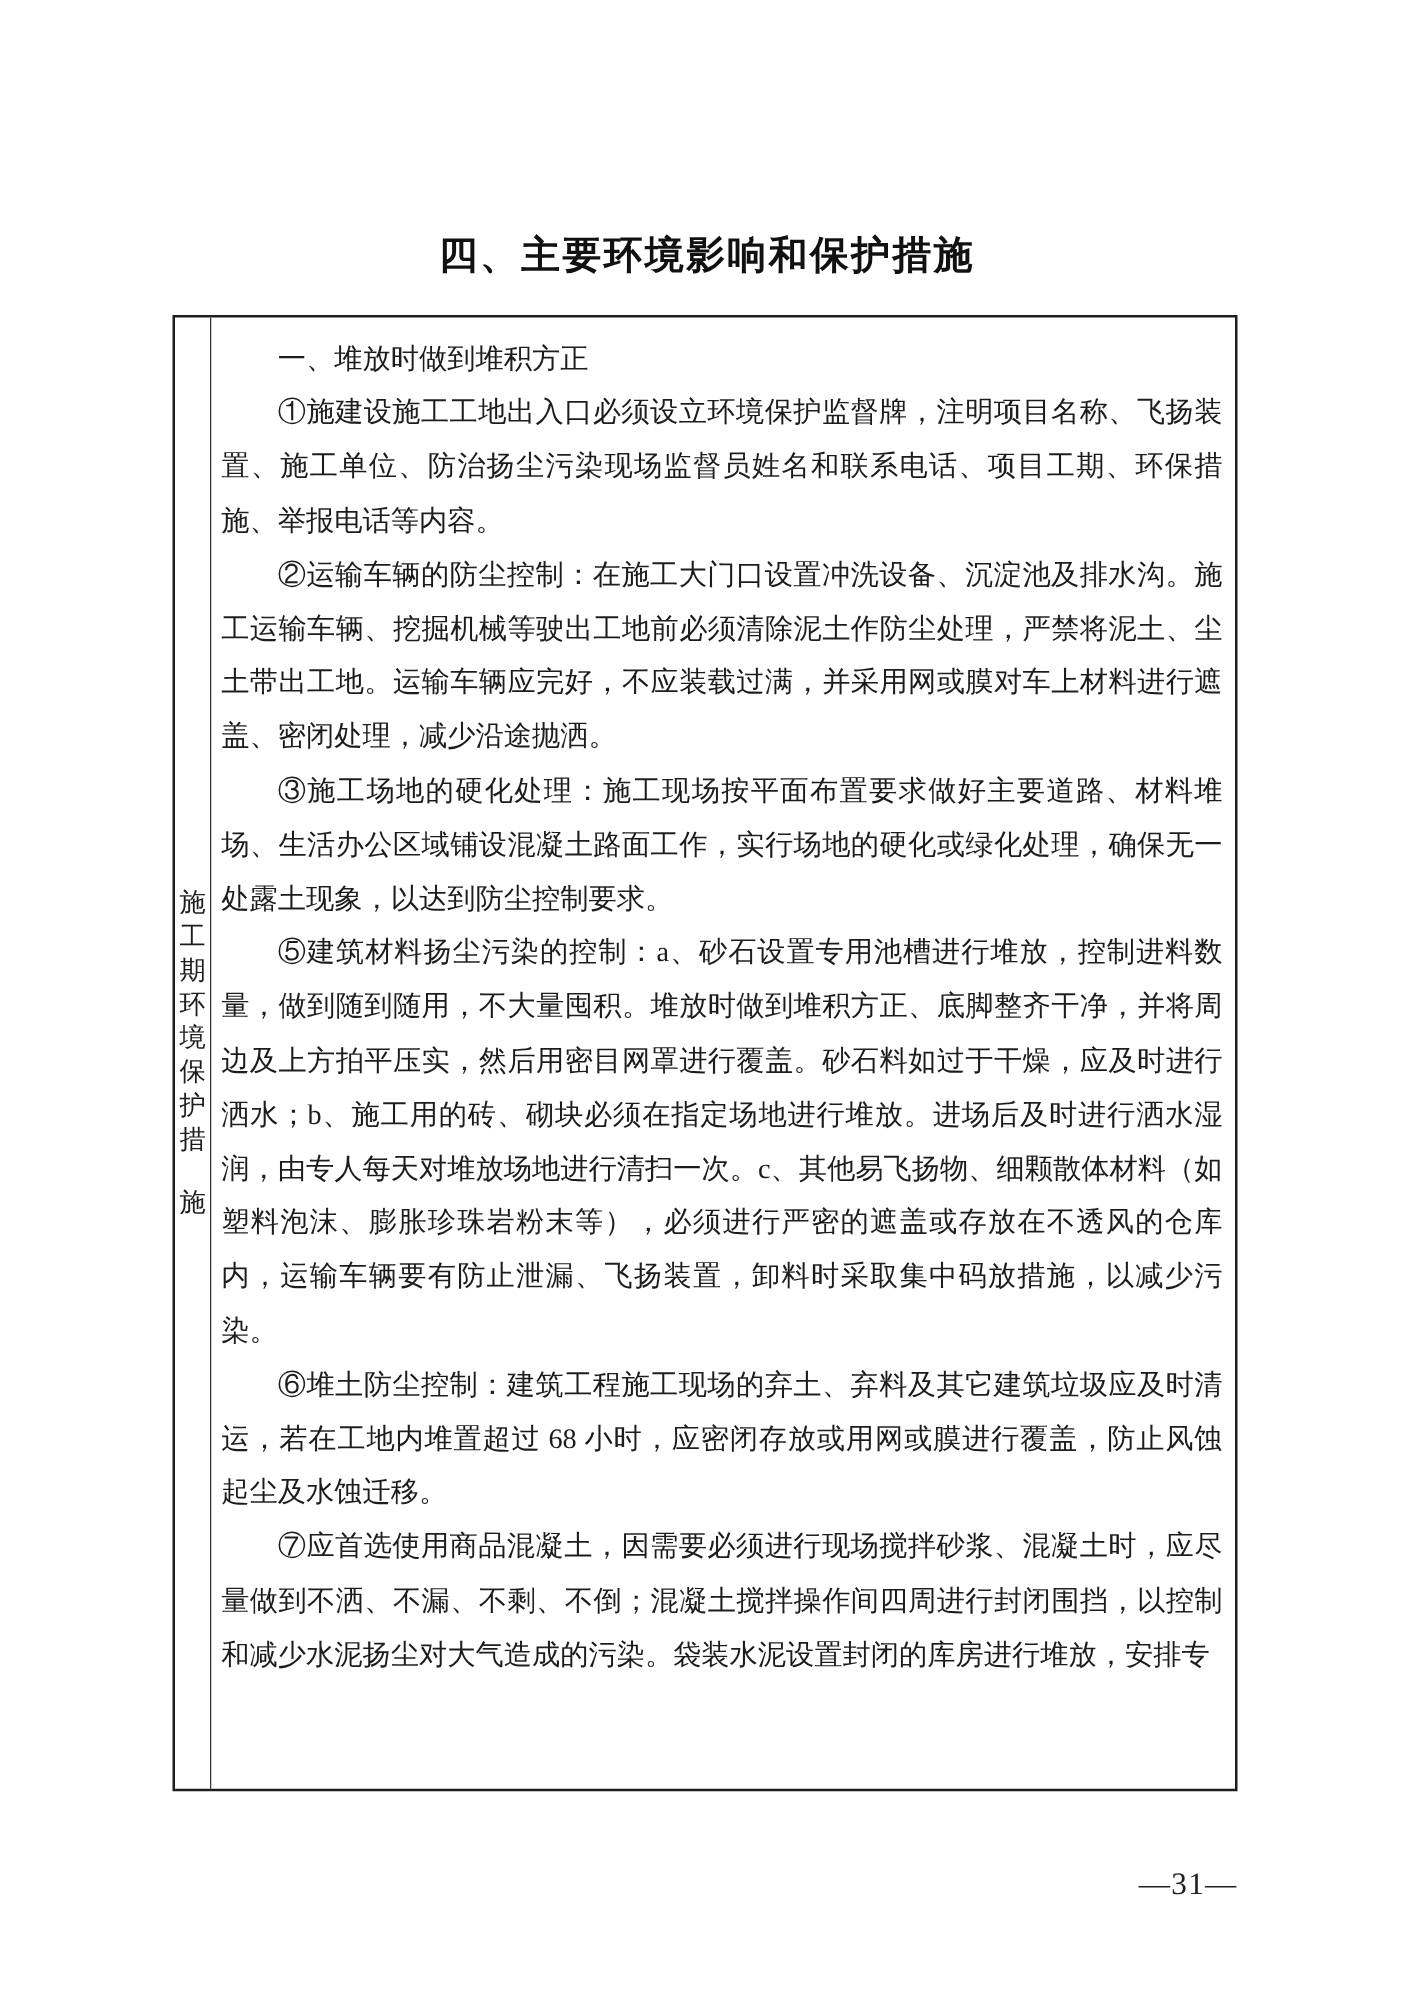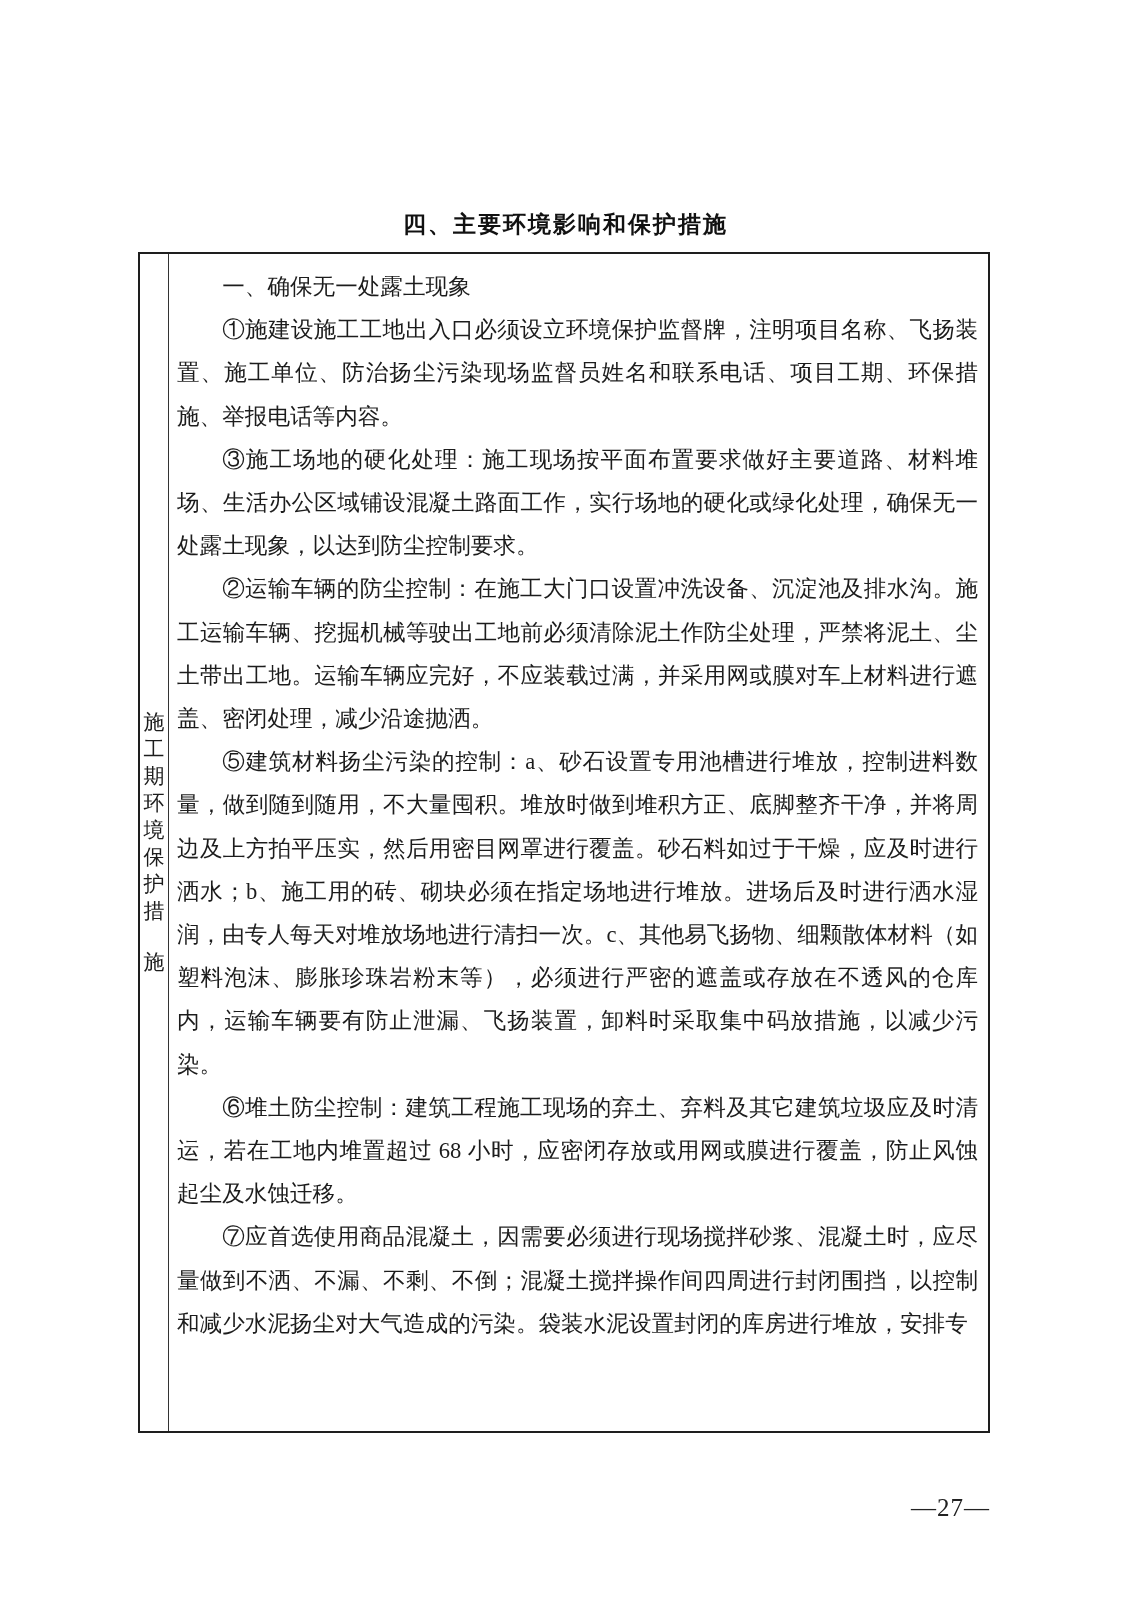--- a/index.html
+++ b/index.html
@@ -16,24 +16,23 @@
     color: #1c1c1c;
   }
   .doc-title {
     position: absolute;
     top: 183px;
     left: 0;
     width: 100%;
     text-align: center;
     font-family: "Liberation Sans", sans-serif;
     font-weight: bold;
-    font-size: 23px;
+    font-size: 31px;
     letter-spacing: 2px;
     color: #111111;
-    margin-top: 26px;
   }
   .main-table {
     position: absolute;
     left: 138px;
     top: 252px;
     width: 852px;
     height: 1181px;
     border: 2px solid #1e1e1e;
     box-sizing: border-box;
     display: flex;
@@ -99,23 +98,23 @@
     <span class="hdr-char">期</span>
     <span class="hdr-char">环</span>
     <span class="hdr-char">境</span>
     <span class="hdr-char">保</span>
     <span class="hdr-char">护</span>
     <span class="hdr-char">措</span>
     <span class="hdr-char gap-before">施</span>
   </div>
 
   <div class="content-cell">
-    <p class="para section-heading">一、确保无一处露土现象</p>
+    <p class="para section-heading">一、堆放时做到堆积方正</p>
     <p class="para">①施建设施工工地出入口必须设立环境保护监督牌，注明项目名称、飞扬装置、施工单位、防治扬尘污染现场监督员姓名和联系电话、项目工期、环保措施、举报电话等内容。</p>
+    <p class="para">②运输车辆的防尘控制：在施工大门口设置冲洗设备、沉淀池及排水沟。施工运输车辆、挖掘机械等驶出工地前必须清除泥土作防尘处理，严禁将泥土、尘土带出工地。运输车辆应完好，不应装载过满，并采用网或膜对车上材料进行遮盖、密闭处理，减少沿途抛洒。</p>
     <p class="para">③施工场地的硬化处理：施工现场按平面布置要求做好主要道路、材料堆场、生活办公区域铺设混凝土路面工作，实行场地的硬化或绿化处理，确保无一处露土现象，以达到防尘控制要求。</p>
-    <p class="para">②运输车辆的防尘控制：在施工大门口设置冲洗设备、沉淀池及排水沟。施工运输车辆、挖掘机械等驶出工地前必须清除泥土作防尘处理，严禁将泥土、尘土带出工地。运输车辆应完好，不应装载过满，并采用网或膜对车上材料进行遮盖、密闭处理，减少沿途抛洒。</p>
     <p class="para">⑤建筑材料扬尘污染的控制：a、砂石设置专用池槽进行堆放，控制进料数量，做到随到随用，不大量囤积。堆放时做到堆积方正、底脚整齐干净，并将周边及上方拍平压实，然后用密目网罩进行覆盖。砂石料如过于干燥，应及时进行洒水；b、施工用的砖、砌块必须在指定场地进行堆放。进场后及时进行洒水湿润，由专人每天对堆放场地进行清扫一次。c、其他易飞扬物、细颗散体材料（如塑料泡沫、膨胀珍珠岩粉末等），必须进行严密的遮盖或存放在不透风的仓库内，运输车辆要有防止泄漏、飞扬装置，卸料时采取集中码放措施，以减少污染。</p>
     <p class="para">⑥堆土防尘控制：建筑工程施工现场的弃土、弃料及其它建筑垃圾应及时清运，若在工地内堆置超过 68 小时，应密闭存放或用网或膜进行覆盖，防止风蚀起尘及水蚀迁移。</p>
     <p class="para">⑦应首选使用商品混凝土，因需要必须进行现场搅拌砂浆、混凝土时，应尽量做到不洒、不漏、不剩、不倒；混凝土搅拌操作间四周进行封闭围挡，以控制和减少水泥扬尘对大气造成的污染。袋装水泥设置封闭的库房进行堆放，安排专</p>
   </div>
 </div>
 
-<div class="page-number">—27—</div>
+<div class="page-number">—31—</div>
 
 </body></html>

